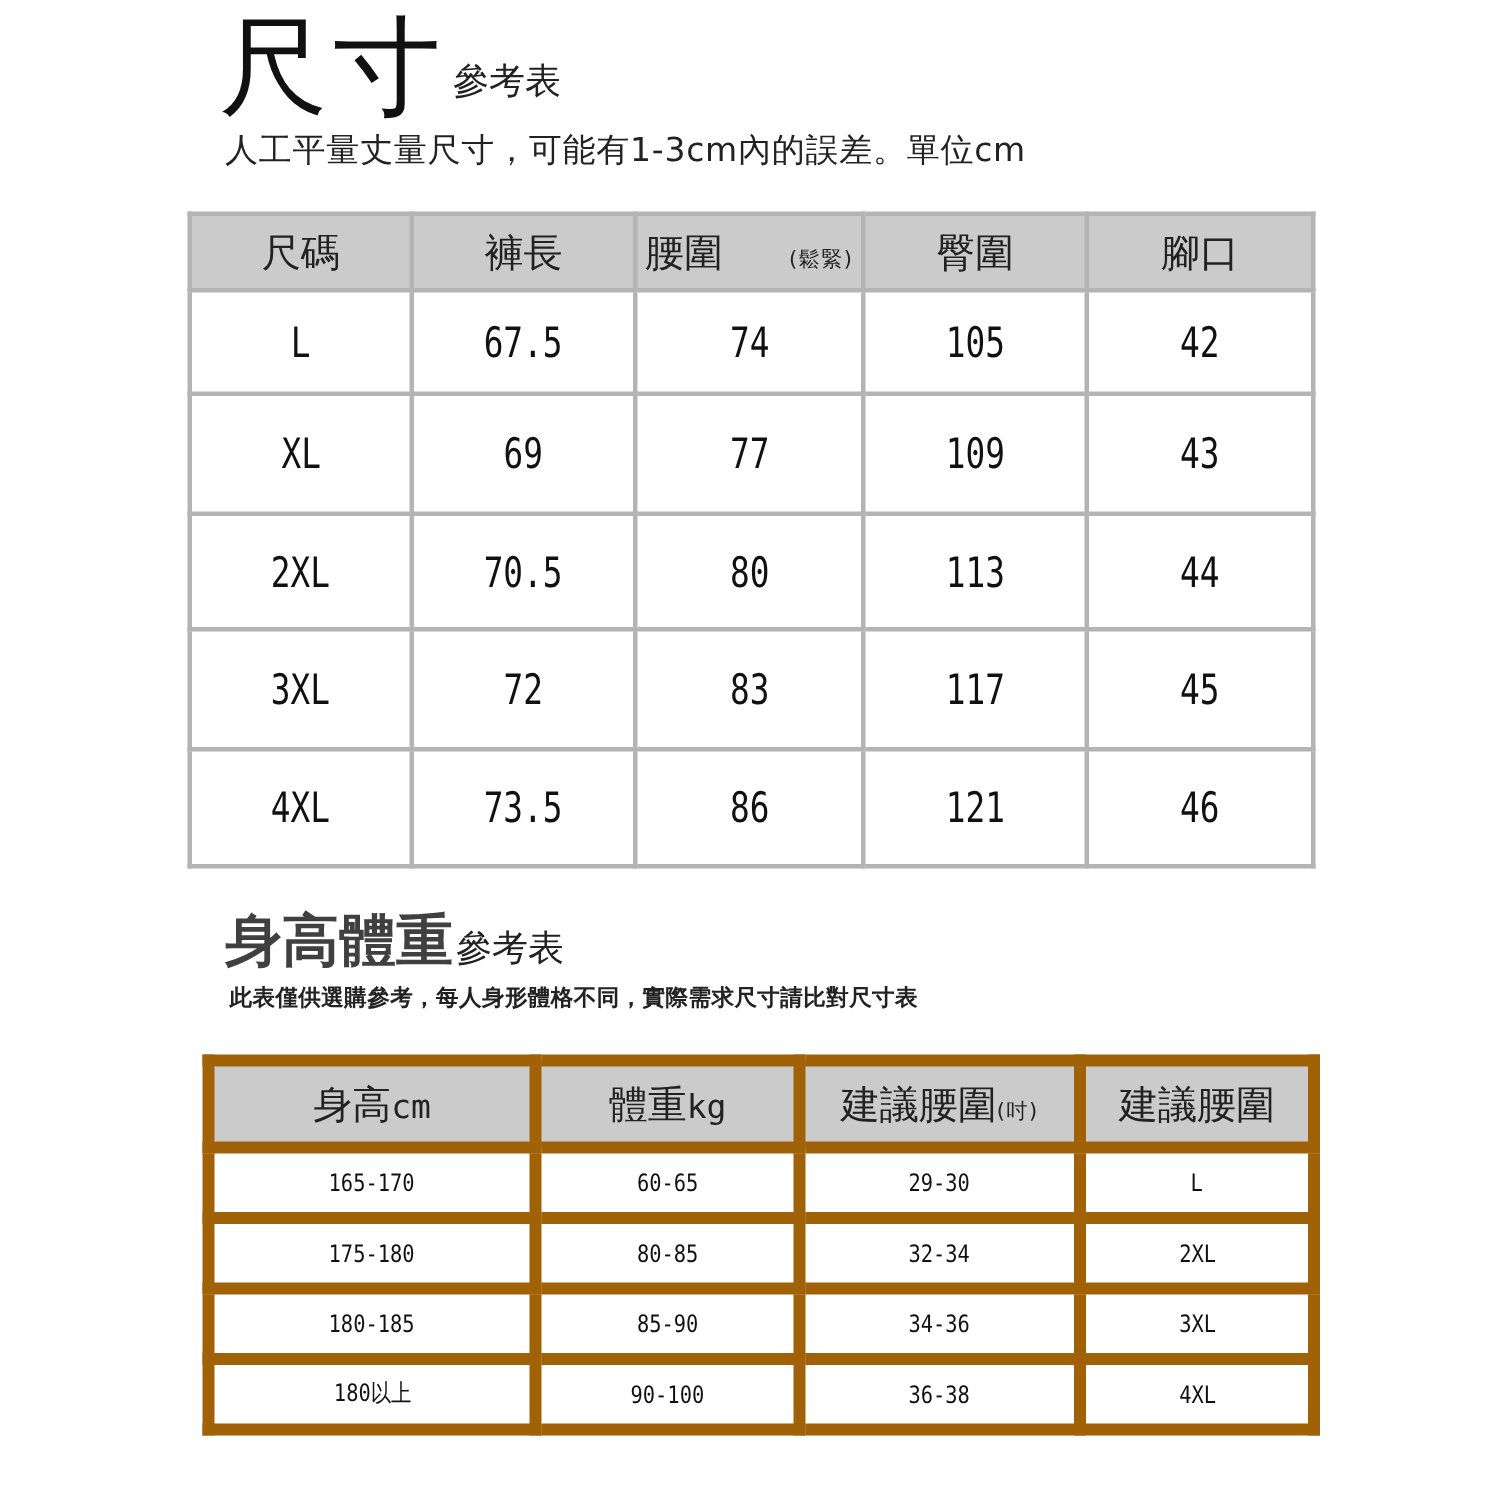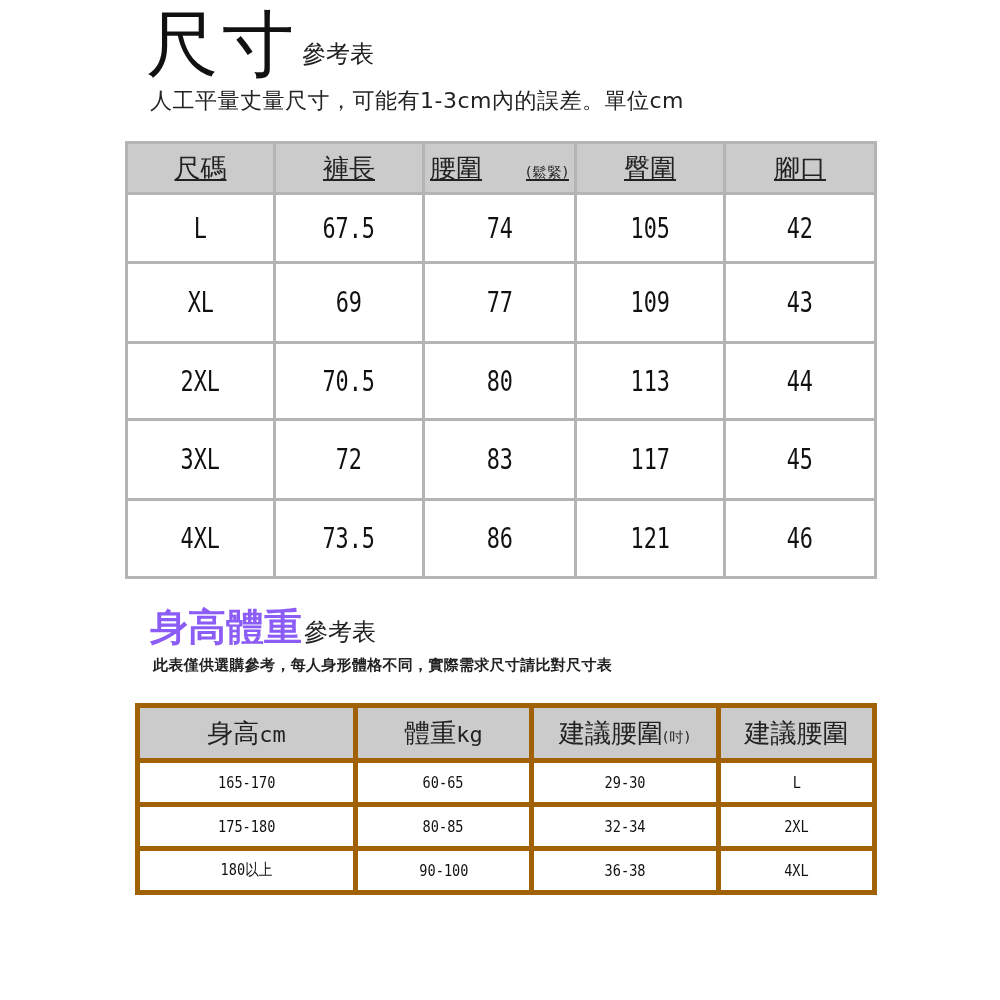--- a/index.html
+++ b/index.html
@@ -53,21 +53,20 @@
       border: 3px solid #b4b4b4;
       text-align: center;
       padding: 0;
     }
     .t1 th {
       background: #cbcbcb;
       height: 48px;
       font-weight: normal;
       font-size: 26px;
       color: #222;
-      text-decoration: underline;
     }
     .t1 th .note {
       font-size: 14px;
       letter-spacing: 1px;
       margin-left: 44px;
     }
     .t1 td {
       background: #ffffff;
       font-family: "DejaVu Sans Mono", "Liberation Mono", monospace;
       font-size: 28px;
@@ -86,21 +85,21 @@
 
     
     .title2 {
       left: 150px; top: 606px;
       display: flex; align-items: flex-end;
       white-space: nowrap;
     }
     .title2 .big {
       font-size: 38px; line-height: 42px;
       font-weight: bold;
-      color: #8b5cf6;
+      color: #404040;
     }
     .title2 .small {
       font-size: 24px; line-height: 28px;
       margin-left: 2px; margin-bottom: 2px;
       color: #222;
     }
     .sub2 {
       left: 153px; top: 655px;
       font-size: 15px; line-height: 20px;
       color: #222;
@@ -110,21 +109,21 @@
     }
 
     
     .t2 {
       left: 135px; top: 703px;
       width: 737px;
       border-collapse: collapse;
       table-layout: fixed;
     }
     .t2 th, .t2 td {
-      border: 5px solid #a16207;
+      border: 8px solid #a16207;
       text-align: center;
       padding: 0;
     }
     .t2 th {
       background: #cbcbcb;
       height: 50px;
       font-weight: normal;
       font-size: 26px;
       color: #222;
     }
@@ -241,19 +240,25 @@
       <td><span>29-30</span></td>
       <td><span>L</span></td>
     </tr>
     <tr>
       <td><span>175-180</span></td>
       <td><span>80-85</span></td>
       <td><span>32-34</span></td>
       <td><span>2XL</span></td>
     </tr>
     <tr>
+      <td><span>180-185</span></td>
+      <td><span>85-90</span></td>
+      <td><span>34-36</span></td>
+      <td><span>3XL</span></td>
+    </tr>
+    <tr>
       <td><span>180以上</span></td>
       <td><span>90-100</span></td>
       <td><span>36-38</span></td>
       <td><span>4XL</span></td>
     </tr>
   </tbody>
 </table>
 
 </body></html>

